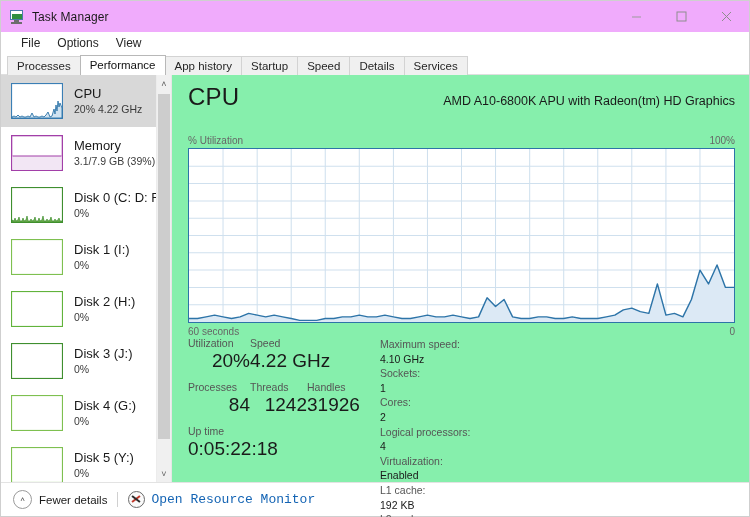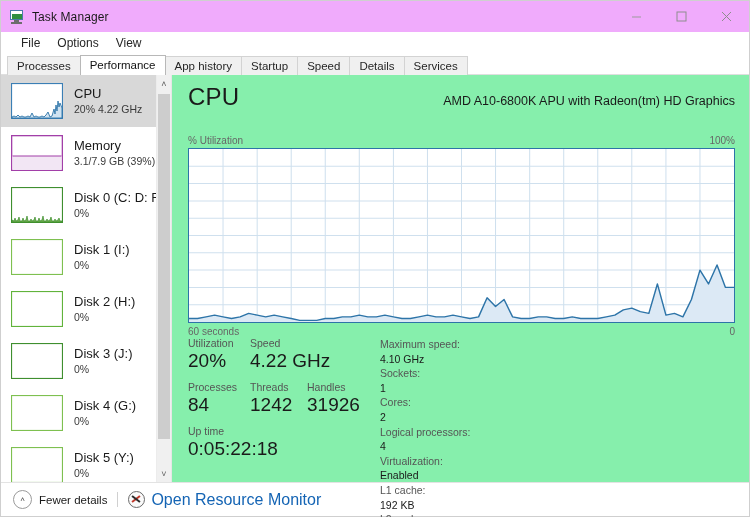--- a/index.html
+++ b/index.html
@@ -137,21 +137,21 @@
   .axis-row2{
     display:flex;justify-content:space-between;align-items:baseline;margin-top:3px;
   }
 
   
   .stats{display:flex;}
   .stats-left{width:180px;flex:0 0 auto;}
   .srow{display:flex;}
   .scell{}
   .scell .k{font-size:10.5px;color:#555;}
-  .scell .v{font-size:19px;color:#1a1a1a;margin-top:1px;line-height:1.15;font-weight:400;}
+  .scell .v{font-size:19px;color:#1a1a1a;margin-top:1px;line-height:1.15;font-weight:400;text-align:right;}
   .block{margin-bottom:9px;}
 
   .stats-right{margin-left:12px;flex:1;}
   .rrow{display:flex;font-size:10.5px;line-height:14.6px;flex-direction:column;}
   .rk{color:#555;width:108px;flex:0 0 auto;}
   .rv{color:#1a1a1a;}
 
   
   .footer{
     height:33px;min-height:33px;background:#ffffff;
@@ -170,21 +170,21 @@
     position:relative;flex:0 0 auto;background:#fafafa;overflow:hidden;
   }
   .rm-icon:before{
     content:"";position:absolute;left:2px;top:6px;width:10px;height:2px;
     background:#c0392b;transform:rotate(-38deg);
   }
   .rm-icon:after{
     content:"";position:absolute;left:2px;top:6px;width:10px;height:2px;
     background:#2b2b2b;transform:rotate(38deg);
   }
-  .rm-link{font-size:16px;color:#1464b4;margin-left:6px;}
+  .rm-link{font-size:13px;color:#1464b4;margin-left:6px;font-family:Liberation Mono, monospace;}
 </style>
 </head>
 <body>
 
 <div class="window">
 
   <div class="titlebar">
     <div class="tb-icon">
       <div class="scr"></div>
         <div class="stand"></div>

